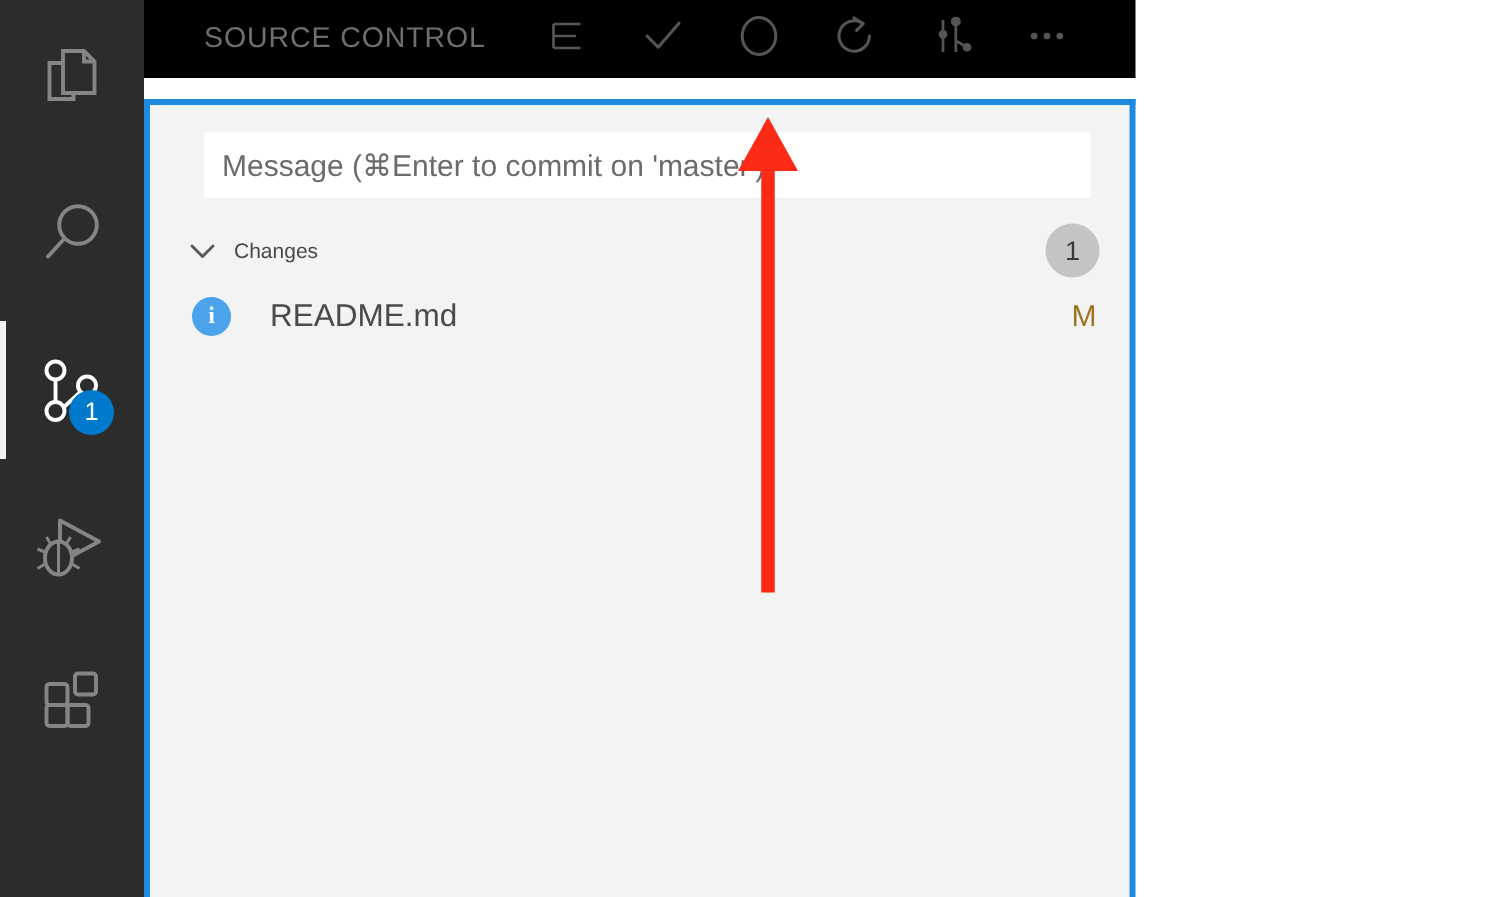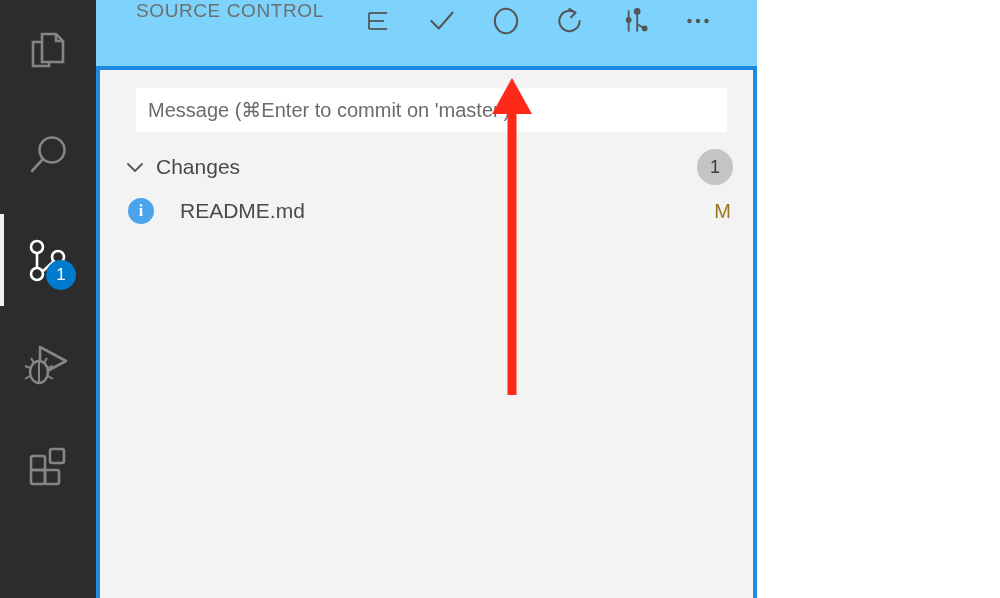--- a/index.html
+++ b/index.html
@@ -71,24 +71,24 @@
   }
 
   
   .sidebar-wrap {
     position: relative;
     width: 661px;
     flex: 0 0 661px;
     height: 598px;
   }
   .sidebar-header {
-    height: 66px;
-    background: #7dd3fc;
-    display: flex;
-    align-items: flex-start;
+    height: 52px;
+    background: #000000;
+    display: flex;
+    align-items: center;
     box-sizing: border-box;
     padding-left: 40px;
   }
   .sc-title {
     font-size: 19px;
     letter-spacing: 0.6px;
     color: #6f6f6f;
     white-space: nowrap;
     font-family: "Liberation Sans", sans-serif;
   }
@@ -145,21 +145,21 @@
   }
   .chevron {
     width: 26px;
     height: 26px;
     display: flex;
     align-items: center;
     justify-content: center;
     flex: 0 0 26px;
   }
   .section-label {
-    font-size: 21px;
+    font-size: 14px;
     color: #4a4a4a;
     margin-left: 8px;
     font-family: "Liberation Sans", sans-serif;
   }
   .count-badge {
     margin-left: auto;
     width: 36px;
     height: 36px;
     border-radius: 50%;
     background: #c4c4c4;

